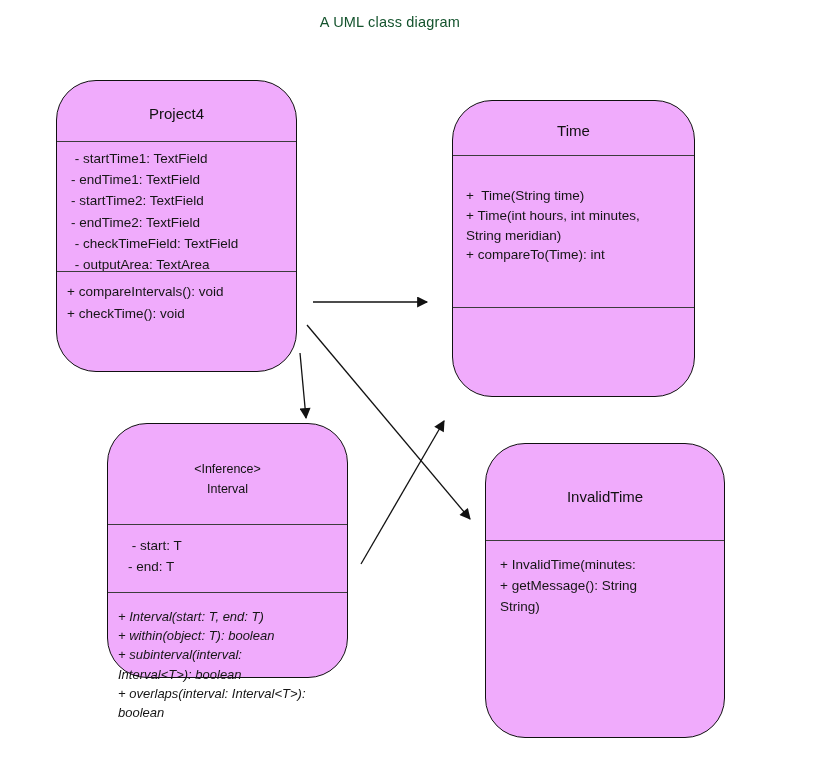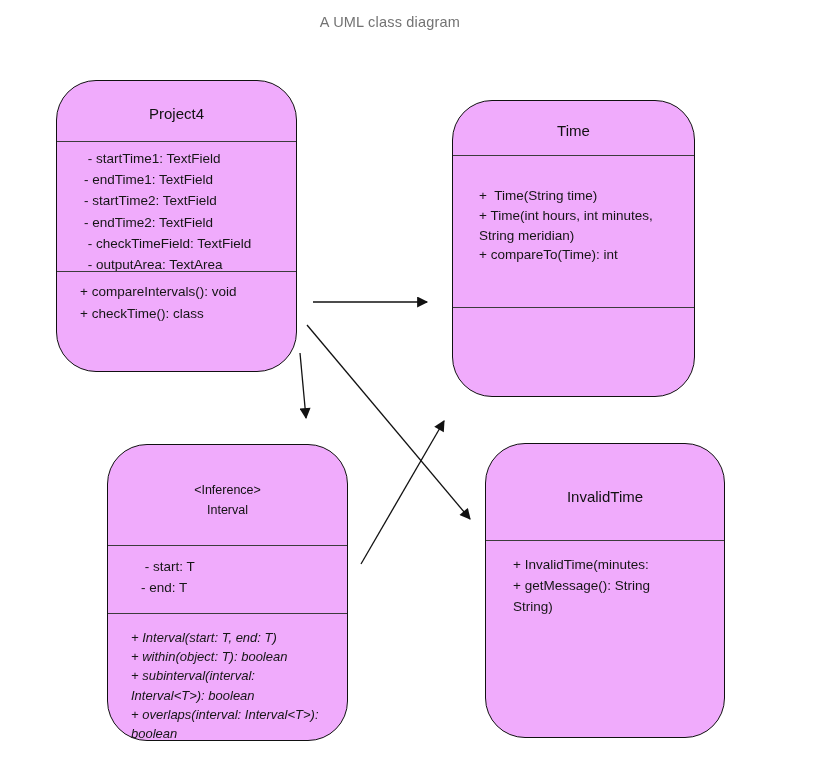--- a/index.html
+++ b/index.html
@@ -17,21 +17,21 @@
     overflow: hidden;
   }
   .diagram-title {
     position: absolute;
     top: 14px;
     left: 0;
     width: 780px;
     text-align: center;
     font-size: 14.5px;
     letter-spacing: 0.2px;
-    color: #737373;
+    color: #14532d;
   }
   .uml-class {
     position: absolute;
     border: 1.7px solid #111;
     border-radius: 40px;
     background: #f0abfc;
     box-sizing: border-box;
     display: flex;
     flex-direction: column;
   }
@@ -60,21 +60,20 @@
     box-sizing: border-box;
     flex: 0 0 auto;
   }
   .uml-section.grow {
     flex: 1 1 auto;
   }
   .uml-line {
     white-space: pre;
     font-size: 13.5px;
     color: #161616;
-    margin-left: 13px;
   }
   svg.arrows {
     position: absolute;
     left: 0;
     top: 0;
     pointer-events: none;
   }
   
   #cls-project4 .uml-header { height: 56px; padding-top: 4px; }
   #cls-project4 .attrs { height: 130px; padding: 6px 4px 0 14px; }
@@ -112,38 +111,38 @@
     <div class="uml-section attrs">
       <div class="uml-line"> - startTime1: TextField</div>
       <div class="uml-line">- endTime1: TextField</div>
       <div class="uml-line">- startTime2: TextField</div>
       <div class="uml-line">- endTime2: TextField</div>
       <div class="uml-line"> - checkTimeField: TextField</div>
       <div class="uml-line"> - outputArea: TextArea</div>
     </div>
     <div class="uml-section methods grow">
       <div class="uml-line">+ compareIntervals(): void</div>
-      <div class="uml-line">+ checkTime(): class</div>
+      <div class="uml-line">+ checkTime(): void</div>
     </div>
   </div>
 
   <div id="cls-time" class="uml-class" style="left:452px; top:100px; width:243px; height:297px;">
     <div class="uml-header">
       <div class="uml-name">Time</div>
     </div>
     <div class="uml-section methods">
       <div class="uml-line">+  Time(String time)</div>
       <div class="uml-line">+ Time(int hours, int minutes,</div>
       <div class="uml-line">String meridian)</div>
       <div class="uml-line">+ compareTo(Time): int</div>
     </div>
     <div class="uml-section grow"></div>
   </div>
 
-  <div id="cls-interval" class="uml-class" style="left:107px; top:444px; width:241px; height:297px;">
+  <div id="cls-interval" class="uml-class" style="left:107px; top:423px; width:241px; height:255px;">
     <div class="uml-header">
       <div class="uml-stereotype">&lt;Inference&gt;</div>
       <div class="uml-name small">Interval</div>
     </div>
     <div class="uml-section attrs">
       <div class="uml-line"> - start: T</div>
       <div class="uml-line">- end: T</div>
     </div>
     <div class="uml-section methods grow">
       <div class="uml-line">+ Interval(start: T, end: T)</div>

